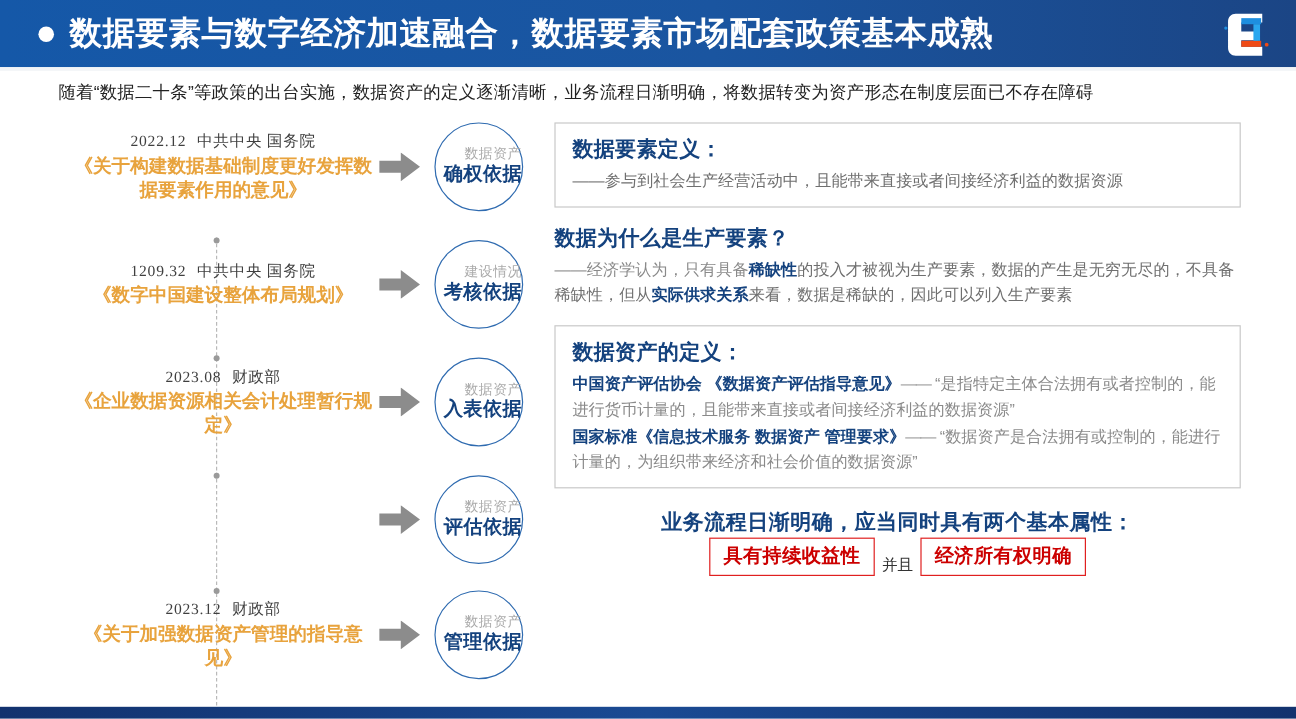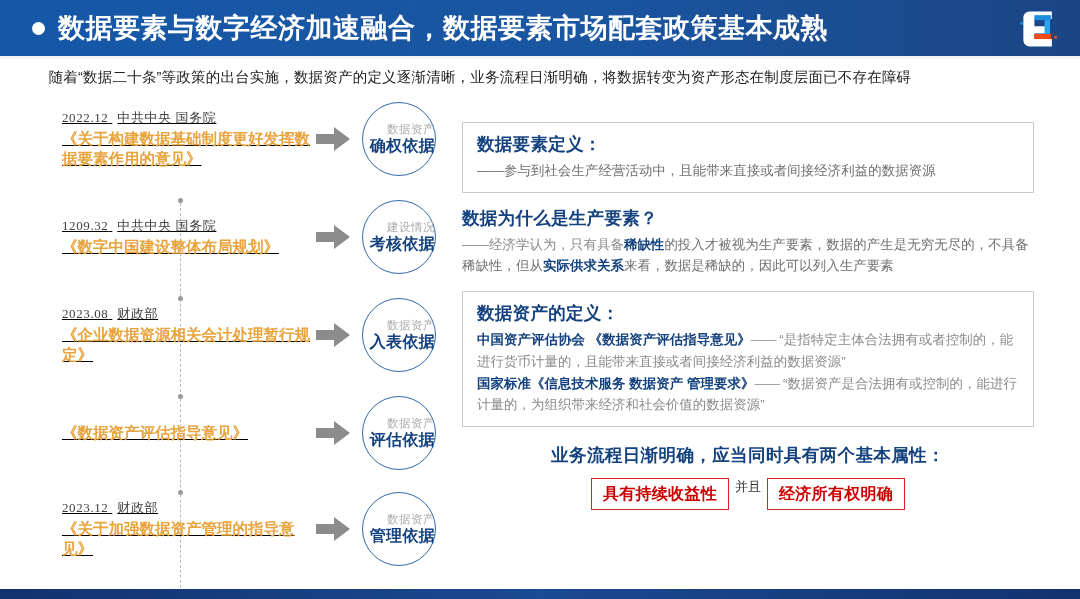--- a/index.html
+++ b/index.html
@@ -39,21 +39,21 @@
     text-align:center; font-size:14.5px; color:#222; letter-spacing:0.2px;
   }
 
   
   .timeline { position:absolute; left:62px; top:102px; width:390px; height:480px; }
   .tl-axis {
     position:absolute; left:118px; top:96px; width:0; height:390px;
     border-left:1px dashed #b9b9b9;
   }
   .tl-row { position:absolute; left:0; width:390px; display:flex; align-items:center; }
-  .tl-textcol { width:248px; text-align:left;text-decoration:underline; }
+  .tl-textcol { width:248px; text-align:center; }
   .tl-date {
     font-family:"Liberation Serif","DejaVu Serif",serif;
     font-size:13px; color:#3f3f3f; letter-spacing:0.6px; white-space:nowrap;
     margin-bottom:2px;
   }
   .tl-doc {
     font-size:15.5px; font-weight:bold; color:#e8a33d; line-height:1.28;
   }
   .tl-arrow { width:46px; display:flex; justify-content:center; align-items:center; }
   .tl-circle {
@@ -71,21 +71,21 @@
     letter-spacing:0.3px; margin-top:1px;
   }
   .tl-dot {
     position:absolute; left:115.5px; width:5px; height:5px; background:#9a9a9a;
     border-radius:50%;
   }
 
   
   .right { position:absolute; left:462px; top:102px; width:572px; }
   .boxed {
-    border:1px solid #c9c9c9; padding:9px 12px 10px 14px; background:#fff;margin-top:20px;
+    border:1px solid #c9c9c9; padding:9px 12px 10px 14px; background:#fff;
   }
   .blk-title {
     font-size:17.5px; font-weight:bold; color:#14427e; letter-spacing:0.3px;
     margin-bottom:4px;
   }
   .blk-body {
     font-size:13.4px; color:#6f6f6f; line-height:1.62; letter-spacing:0.1px;
   }
   .blk-body b { color:#14427e; font-weight:bold; }
   .blk-body .q { color:#8a8a8a; }
@@ -94,21 +94,21 @@
   .sect3 { margin-top:14px; }
   .src { font-weight:bold; color:#14427e; }
   .dash { color:#9a9a9a; letter-spacing:-1px; }
 
   
   .concl { margin-top:16px; text-align:center; }
   .concl-title {
     font-size:17.5px; font-weight:bold; color:#14427e; letter-spacing:0.4px;
   }
   .concl-row {
-    margin-top:11px; display:flex; align-items:flex-start; justify-content:center; gap:6px;
+    margin-top:1px; display:flex; align-items:flex-end; justify-content:center; gap:6px;
   }
   .redbox {
     border:1.4px solid #e02020; color:#cc0000; font-weight:bold;
     font-size:16px; padding:6px 11px; line-height:1.1; letter-spacing:0.3px;
   }
   .andtxt { font-size:13px; color:#333; }
 
   
   .footer {
     position:absolute; left:0; bottom:0; width:1080px; height:10px;
@@ -194,21 +194,20 @@
       </div>
       <div class="tl-circle">
         <div class="tl-sub">数据资产</div>
         <div class="tl-main">入表依据</div>
       </div>
     </div>
     <div class="tl-dot" style="top:292px;"></div>
 
     <div class="tl-row" style="top:294px;">
       <div class="tl-textcol">
-        <div class="tl-doc">《数据资产评估指导意见》</div>
       </div>
       <div class="tl-arrow">
         <svg width="34" height="24" viewBox="0 0 34 24">
             <path d="M0 7 H18 V0 L34 12 L18 24 V17 H0 Z" fill="#8c8c8c"></path>
           </svg>
       </div>
       <div class="tl-circle">
         <div class="tl-sub">数据资产</div>
         <div class="tl-main">评估依据</div>
       </div>

